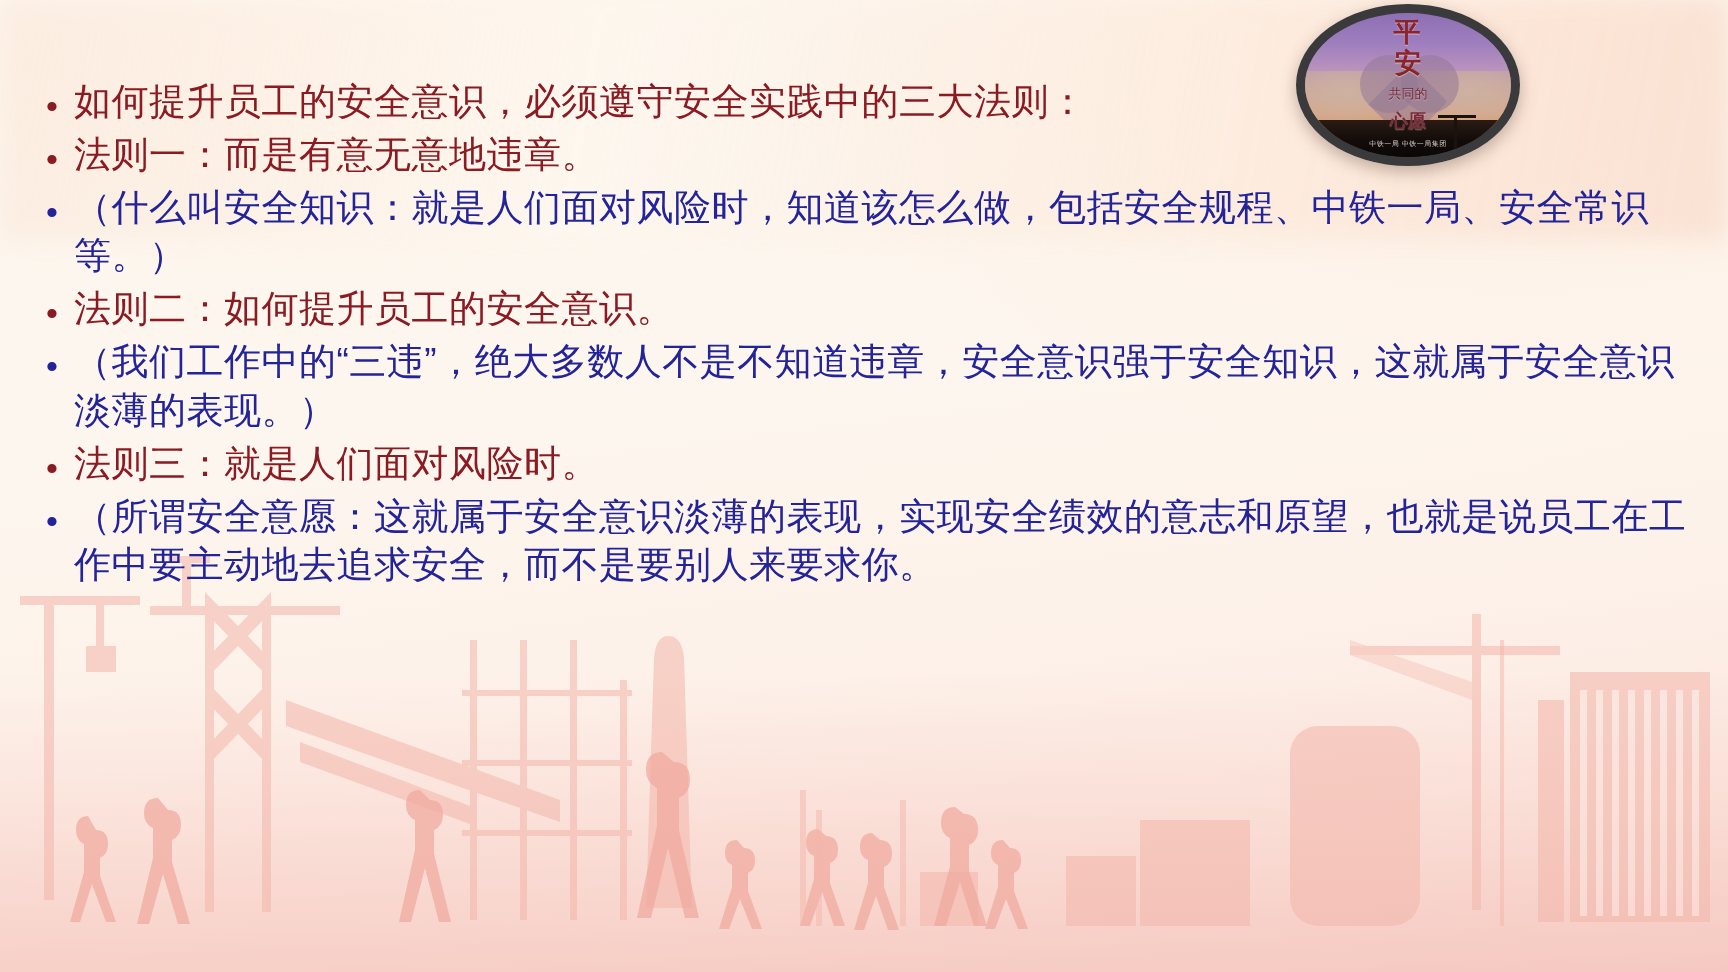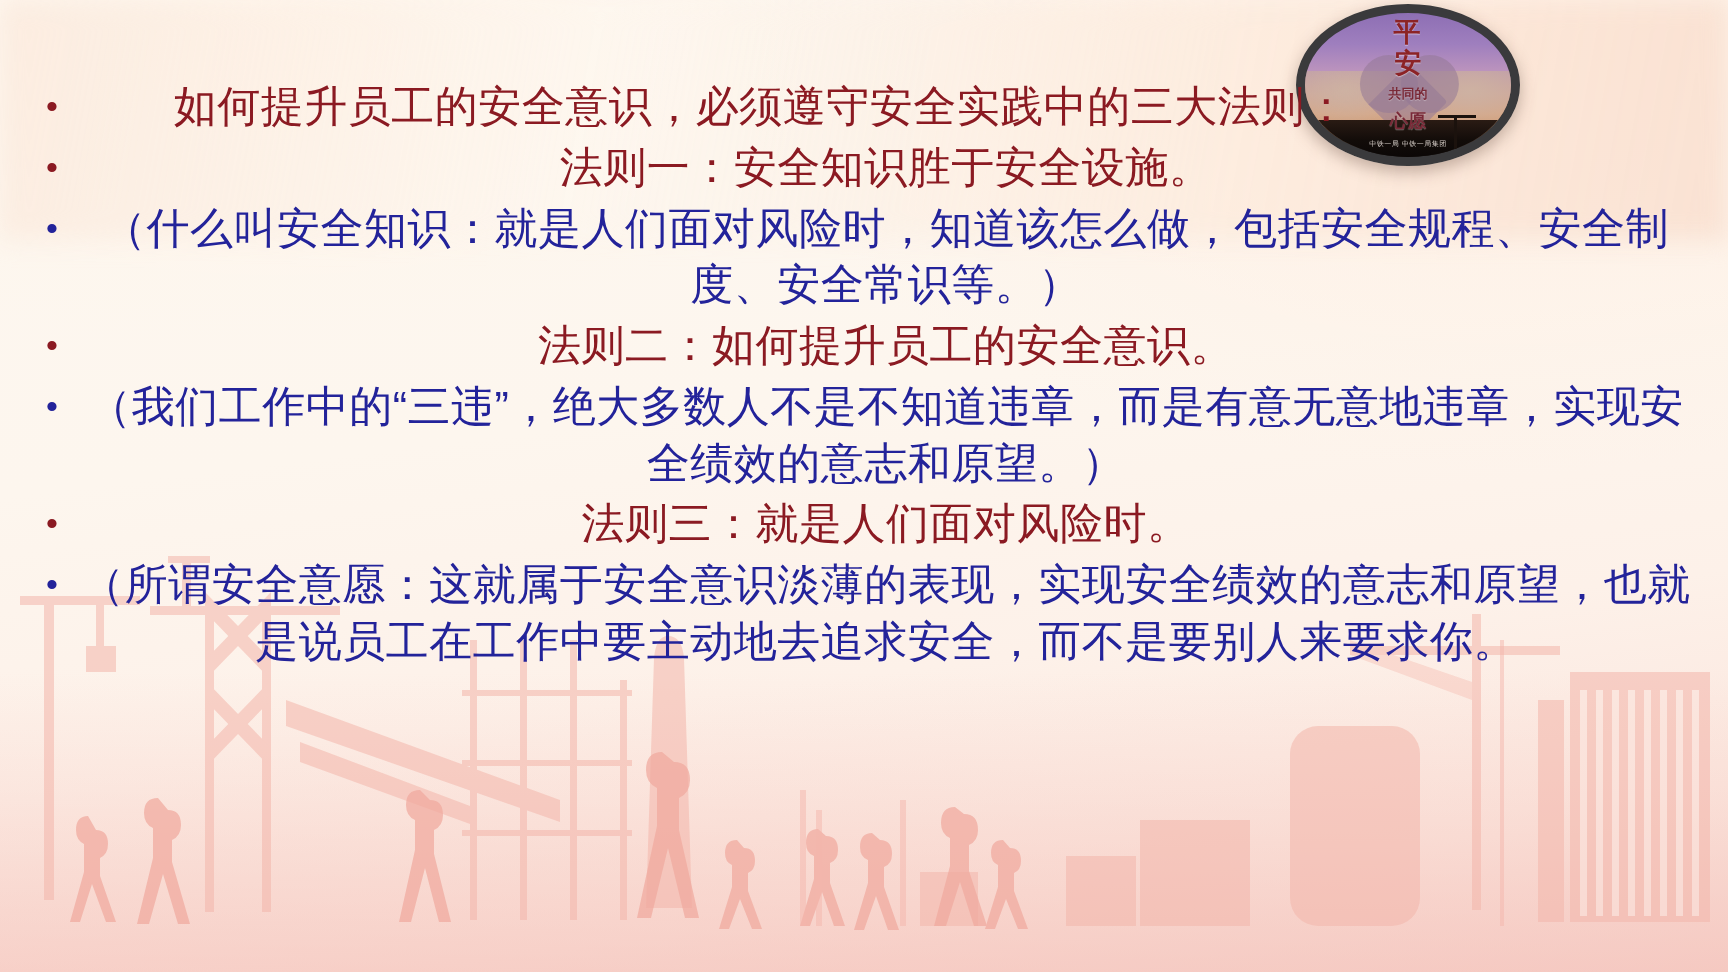--- a/index.html
+++ b/index.html
@@ -71,21 +71,21 @@
   .badge-ping{
     display:block;font-size:27px;font-weight:bold;color:#8c2326;
     text-shadow:0 1px 1px rgba(255,255,255,.45);letter-spacing:2px;
   }
   .badge-an{
     display:block;margin-top:4px;font-size:27px;font-weight:bold;color:#8c2326;
     text-shadow:0 1px 1px rgba(255,255,255,.45);
   }
   .badge-sub1{
     position:absolute;left:50%;top:72px;transform:translateX(-50%);
-    font-size:13px;font-weight:bold;color:#7a2a38;white-space:nowrap;
+    font-size:13px;font-weight:normal;color:#7a2a38;white-space:nowrap;
     text-shadow:0 1px 1px rgba(255,255,255,.35);
   }
   .badge-sub2{
     position:absolute;left:50%;top:96px;transform:translateX(-50%);
     font-size:18px;font-weight:bold;color:#7a2a38;white-space:nowrap;
     text-shadow:0 1px 1px rgba(255,255,255,.35);
   }
   .badge-logo{
     position:absolute;left:50%;bottom:8px;transform:translateX(-50%);
     font-size:7px;color:#d6cec8;white-space:nowrap;letter-spacing:.5px;
@@ -99,24 +99,23 @@
     display:flex;align-items:flex-start;
     margin:0 0 4px 0;
   }
   .bullet{
     flex:0 0 auto;width:44px;text-align:center;
     font-size:34px;line-height:1.30;
     position:relative;top:6px;
   }
   .txt{
     flex:1 1 auto;
-    font-size:43px;line-height:1.32;
+    font-size:37px;line-height:1.32;
     letter-spacing:.5px;
     white-space:pre-wrap;
-    text-align:center;
   }
   .red .bullet,.red .txt{color:#8b1a22;}
   .blue .bullet,.blue .txt{color:#23239a;}
   .l1 .txt{padding-right:250px;}
 </style>
 </head>
 <body>
 
 <div id="slide">
 
@@ -218,36 +217,36 @@
 
   <div class="body">
 
     <div class="line red l1">
       <span class="bullet">•</span>
       <span class="txt">如何提升员工的安全意识，必须遵守安全实践中的三大法则：</span>
     </div>
 
     <div class="line red">
       <span class="bullet">•</span>
-      <span class="txt">法则一：安全知识胜于安全设施。</span>
+      <span class="txt">法则一：而是有意无意地违章。</span>
     </div>
 
     <div class="line blue">
       <span class="bullet">•</span>
-      <span class="txt">（什么叫安全知识：就是人们面对风险时，知道该怎么做，包括安全规程、安全制度、安全常识等。）</span>
+      <span class="txt">（什么叫安全知识：就是人们面对风险时，知道该怎么做，包括安全规程、中铁一局、安全常识等。）</span>
     </div>
 
     <div class="line red">
       <span class="bullet">•</span>
       <span class="txt">法则二：如何提升员工的安全意识。</span>
     </div>
 
     <div class="line blue">
       <span class="bullet">•</span>
-      <span class="txt">（我们工作中的“三违”，绝大多数人不是不知道违章，而是有意无意地违章，实现安全绩效的意志和原望。）</span>
+      <span class="txt">（我们工作中的“三违”，绝大多数人不是不知道违章，安全意识强于安全知识，这就属于安全意识淡薄的表现。）</span>
     </div>
 
     <div class="line red">
       <span class="bullet">•</span>
       <span class="txt">法则三：就是人们面对风险时。</span>
     </div>
 
     <div class="line blue">
       <span class="bullet">•</span>
       <span class="txt">（所谓安全意愿：这就属于安全意识淡薄的表现，实现安全绩效的意志和原望，也就是说员工在工作中要主动地去追求安全，而不是要别人来要求你。</span>

